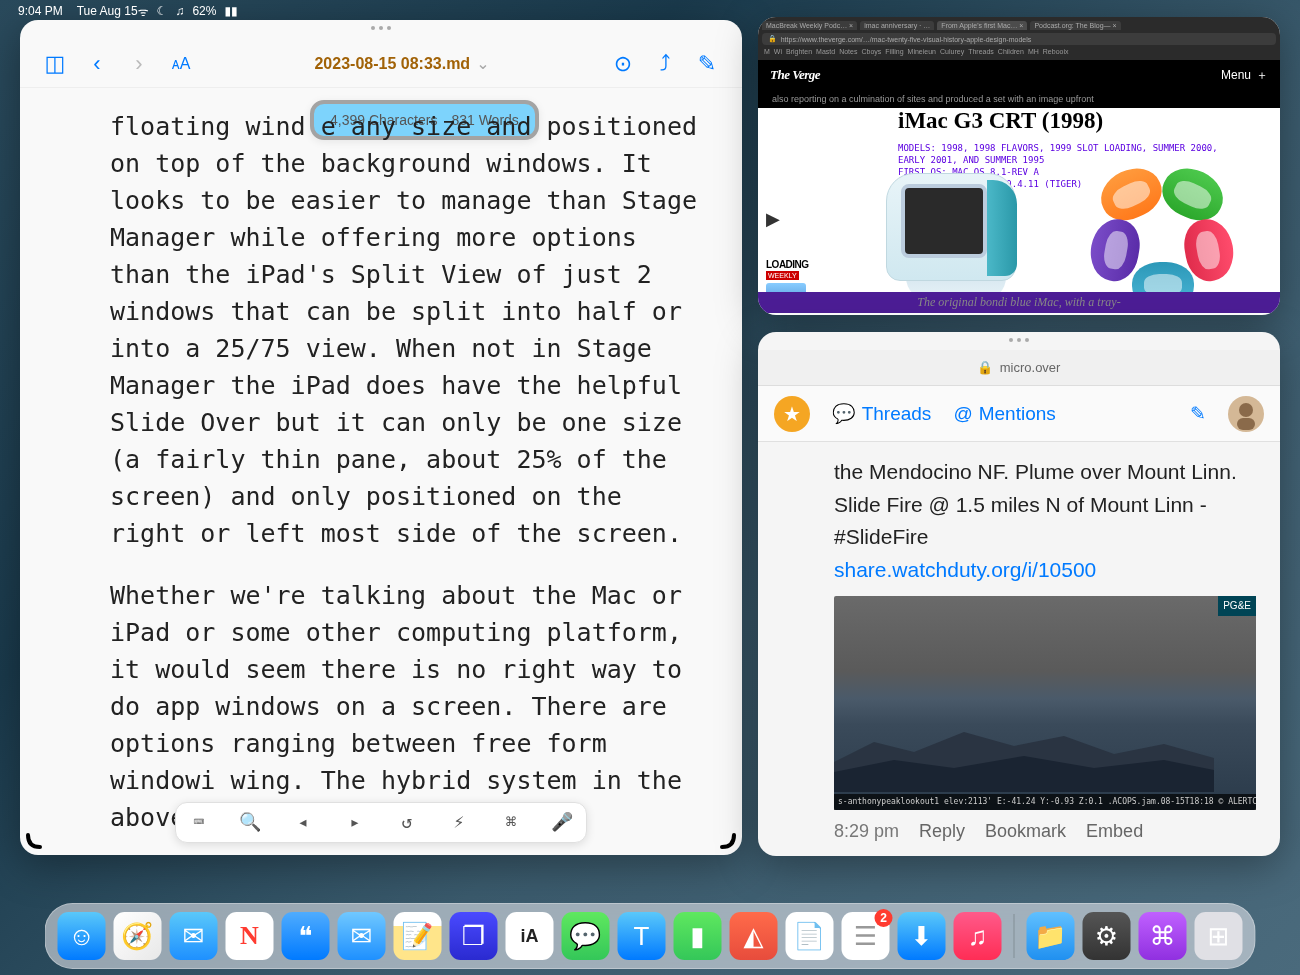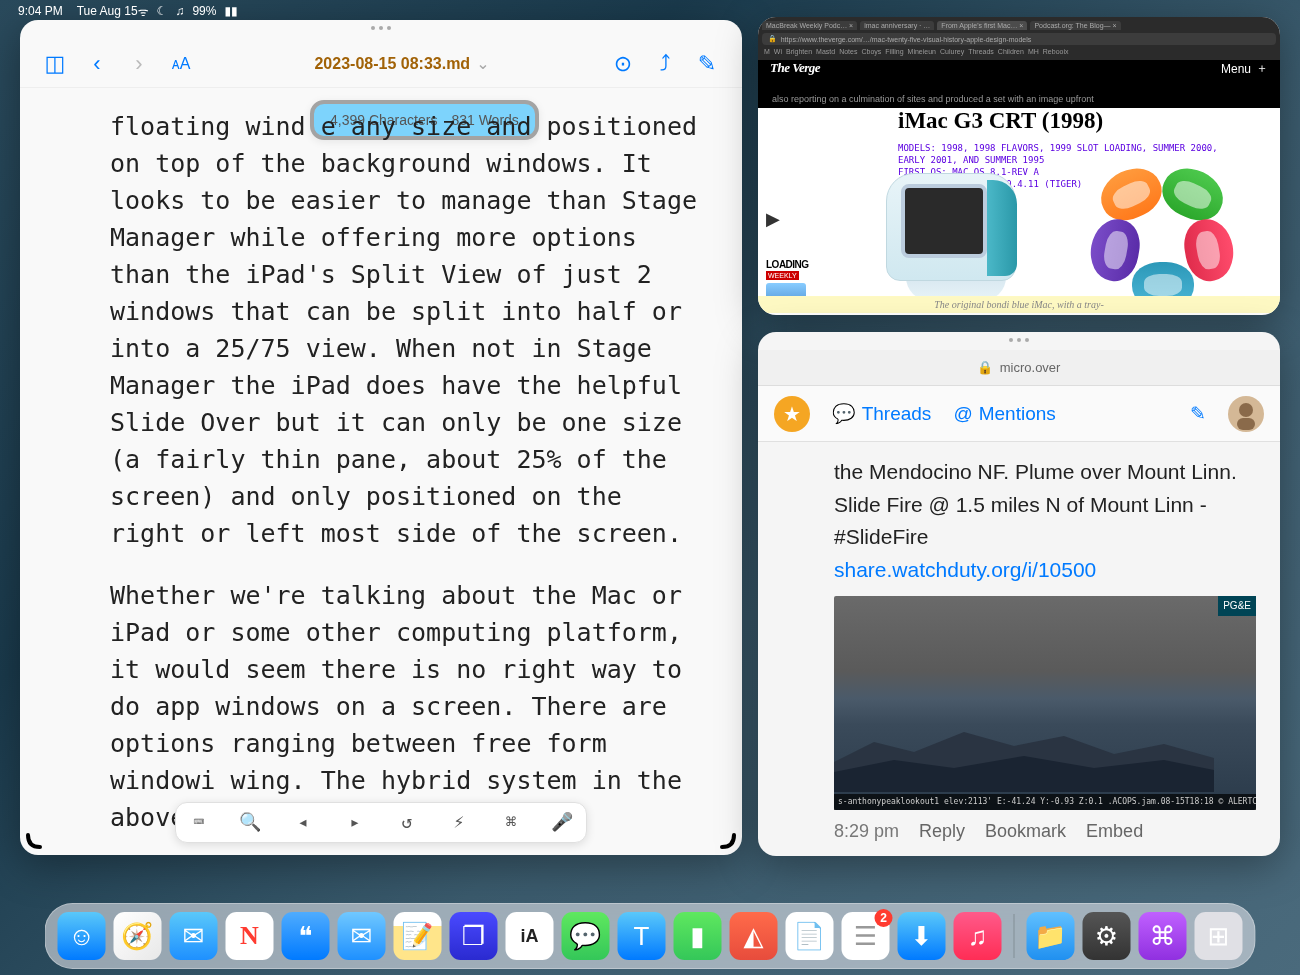--- a/index.html
+++ b/index.html
@@ -102,21 +102,21 @@
   font-size: 8px;
   color: #aaa;
 }
 .browser-tabs { display:flex; gap:3px; padding:2px 0 3px 0; flex-wrap:wrap; }
 .browser-tab { background:#3c3c3c; padding:1px 4px; border-radius:3px 3px 0 0; font-size:7px; white-space:nowrap; overflow:hidden; max-width:100px;}
 .browser-tab.active { background:#4c4c4c; }
 .browser-url { background:#3c3c3c; display:flex; align-items:center; gap:4px; padding:2px 6px; border-radius:4px; font-size:7px;}
 .browser-favs { display:flex; gap:4px; padding:3px 2px 1px 2px; font-size:7px; flex-wrap:nowrap; overflow:hidden;}
 .browser-favs span { color:#999; }
 
-.verge-bar { background:#000; height:30px; display:flex; align-items:flex-start;
+.verge-bar { background:#000; height:30px; display:flex; align-items:center;
   justify-content:space-between; padding:0 12px; color:#fff; font-size:13px;}
 .verge-logo { font-family: Georgia, serif; font-style:italic; font-weight:bold; letter-spacing:-0.5px;}
 .verge-menu { font-size:12px; display:flex; align-items:center; gap:5px;}
 .verge-sub { padding:4px 14px; font-size:9px; color:#999; background:#000;}
 
 .article {
   padding: 0 16px 0 140px;
   position:relative;
   height: 205px;
 }
@@ -158,21 +158,21 @@
   position:absolute; width:62px; height:48px; border-radius: 50% 50% 45% 45%;
 }
 .petal::after { content:""; position:absolute; top:14px; left:12px; right:12px; bottom:12px;
   background:rgba(255,255,255,0.5); border-radius:40%;}
 .p1 { background:linear-gradient(#ff9a3c,#ff7a1c); top:4px; left:18px; transform:rotate(-25deg);}
 .p2 { background:linear-gradient(#4cc84c,#2ca82c); top:4px; right:18px; transform:rotate(25deg);}
 .p3 { background:linear-gradient(#7a4cc8,#5a2ca8); top:60px; left:2px; transform:rotate(-80deg);}
 .p4 { background:linear-gradient(#ff4c6c,#e02c4c); top:60px; right:2px; transform:rotate(80deg);}
 .p5 { background:linear-gradient(#4cb8d8,#2c98b8); bottom:6px; left:50px; transform:rotate(180deg);}
 .article-caption { position:absolute; bottom:0; left:0; right:0; text-align:center;
-  font-family:Georgia,serif; font-style:italic; font-size:10px; color:#888; background:#fef9c3; padding:3px 0;}
+  font-family:Georgia,serif; font-style:italic; font-size:12px; color:#888; background:#4c1d95; padding:3px 0;}
 
 
 .micro-url-bar {
   height: 36px; background:#f0f0f0; display:flex; align-items:center; justify-content:center;
   font-size:13px; color:#666; gap:6px; border-bottom:1px solid #ddd; margin-top: 18px;
 }
 .micro-header {
   height: 56px; background:#fafafa; border-bottom:1px solid #e0e0e0;
   display:flex; align-items:center; padding:0 16px; gap:22px;
 }
@@ -246,21 +246,21 @@
 
 <div class="status-bar">
   <div class="status-left">
     <span>9:04 PM</span>
     <span>Tue Aug 15</span>
   </div>
   <div class="status-right">
     <span>ᯤ</span>
     <span>☾</span>
     <span>♫</span>
-    <span>99%</span>
+    <span>62%</span>
     <span>▮▮</span>
   </div>
 </div>
 
 <div class="window editor-window">
   <div class="dots">
       <span></span>
       <span></span>
       <span></span>
     </div>

